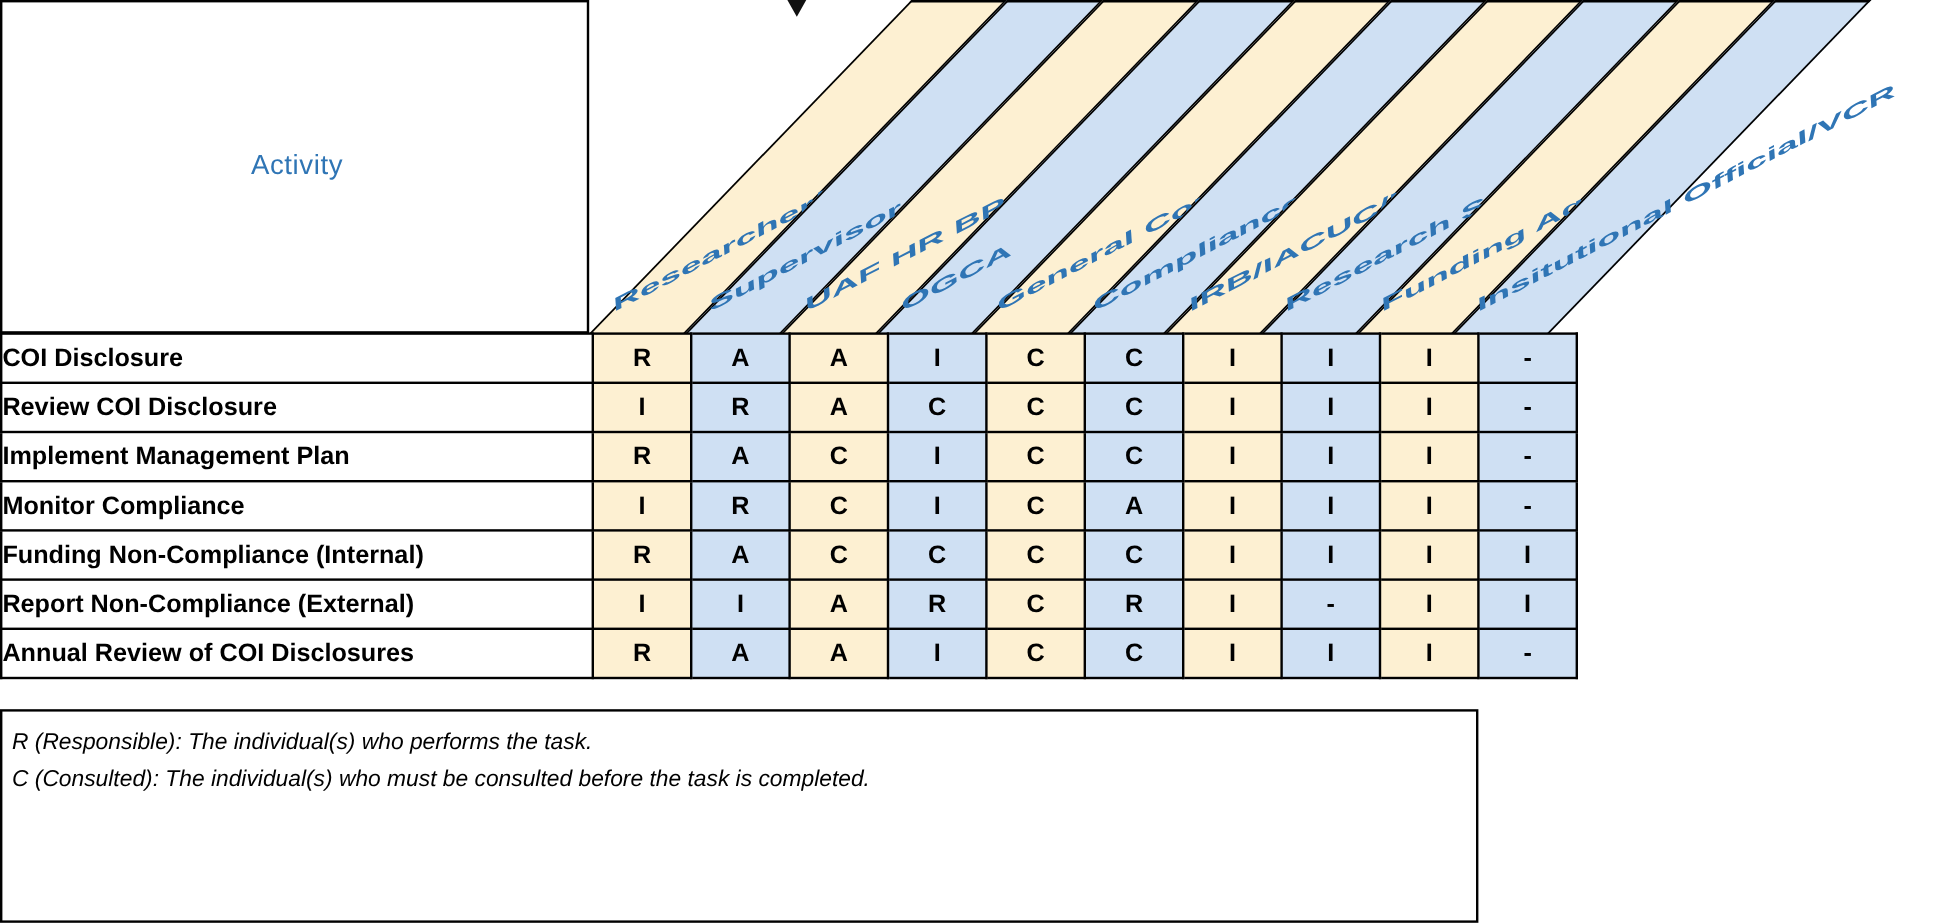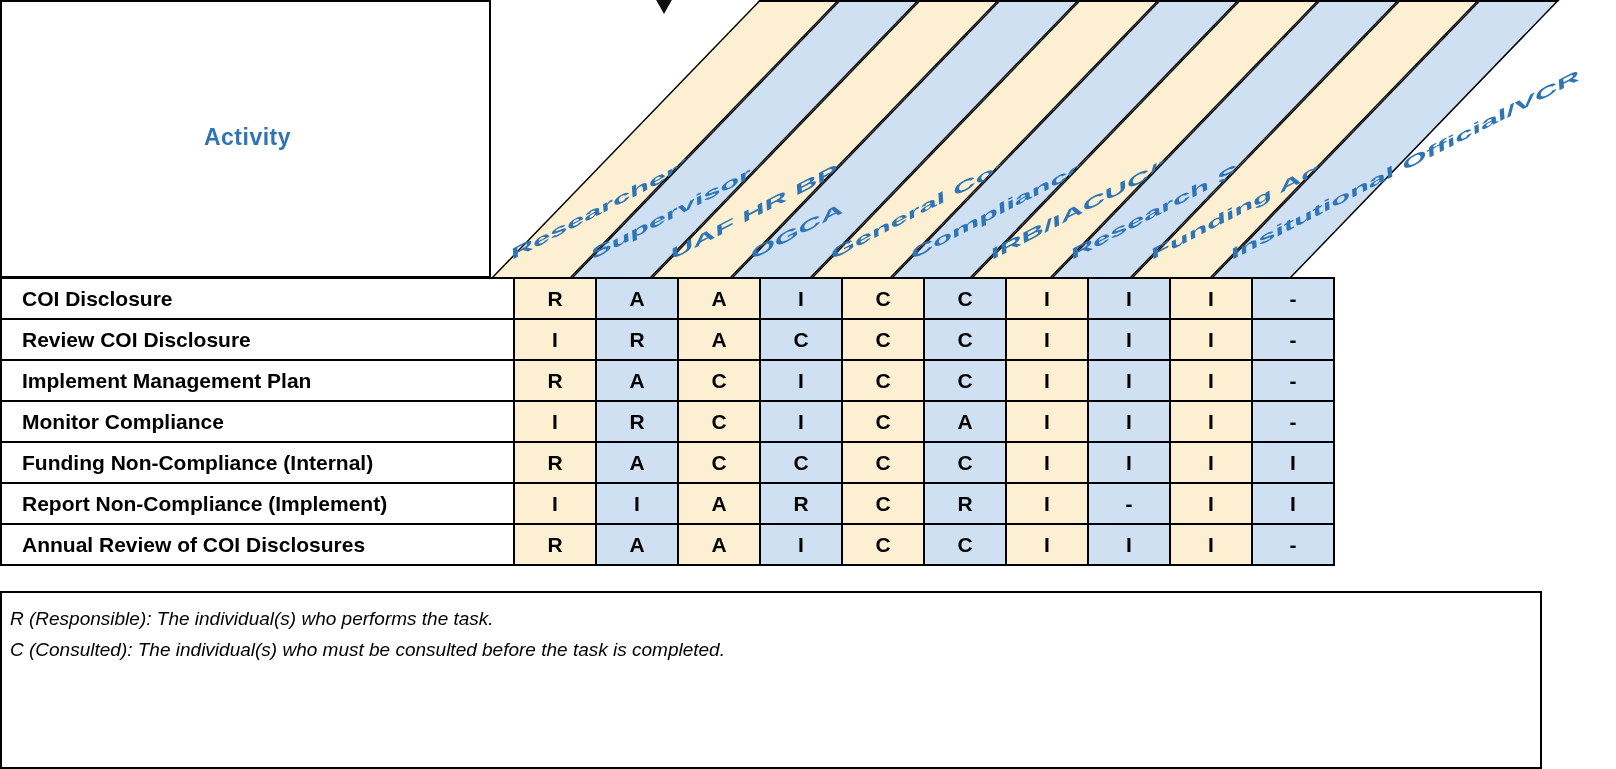--- a/index.html
+++ b/index.html
@@ -41,21 +41,21 @@
     background: #ffffff;
   }
 
   .activity-title {
     position: absolute;
     left: 0;
     top: 122px;
     width: 491px;
     text-align: center;
     font-size: 23px;
-    font-weight: bold;
+    font-weight: normal;
     color: #2f75b5;
     letter-spacing: 0.5px;
   }
 
   
   .slant-area {
     position: absolute;
     left: 491px;
     top: 0;
     width: 1125px;
@@ -105,36 +105,36 @@
     padding: 0;
     font-size: 21px;
     font-weight: bold;
     text-align: center;
     vertical-align: middle;
     color: #000000;
   }
   .matrix td.activity-cell {
     width: 491px;
     text-align: left;
-    padding-left: 20px;
+    padding-left: 0;
     background: #ffffff;
     font-size: 21px;
   }
   .matrix td.val {
     width: 80px;
   }
   .matrix td.val.beige { background: #fdf0d2; }
   .matrix td.val.blue  { background: #cfe0f3; }
 
   
   .legend {
     position: absolute;
     left: 0;
     top: 591px;
-    width: 1542px;
+    width: 1232px;
     height: 178px;
     border: 2px solid #000000;
     box-sizing: border-box;
     background: #ffffff;
     padding: 10px 8px 0 8px;
   }
   .legend-line {
     font-size: 19px;
     font-style: italic;
     color: #000000;
@@ -259,21 +259,21 @@
           <td class="val beige">C</td>
           <td class="val blue">C</td>
           <td class="val beige">C</td>
           <td class="val blue">C</td>
           <td class="val beige">I</td>
           <td class="val blue">I</td>
           <td class="val beige">I</td>
           <td class="val blue">I</td>
         </tr>
         <tr>
-          <td class="activity-cell">Report Non-Compliance (Implement)</td>
+          <td class="activity-cell">Report Non-Compliance (External)</td>
           <td class="val beige">I</td>
           <td class="val blue">I</td>
           <td class="val beige">A</td>
           <td class="val blue">R</td>
           <td class="val beige">C</td>
           <td class="val blue">R</td>
           <td class="val beige">I</td>
           <td class="val blue">-</td>
           <td class="val beige">I</td>
           <td class="val blue">I</td>

